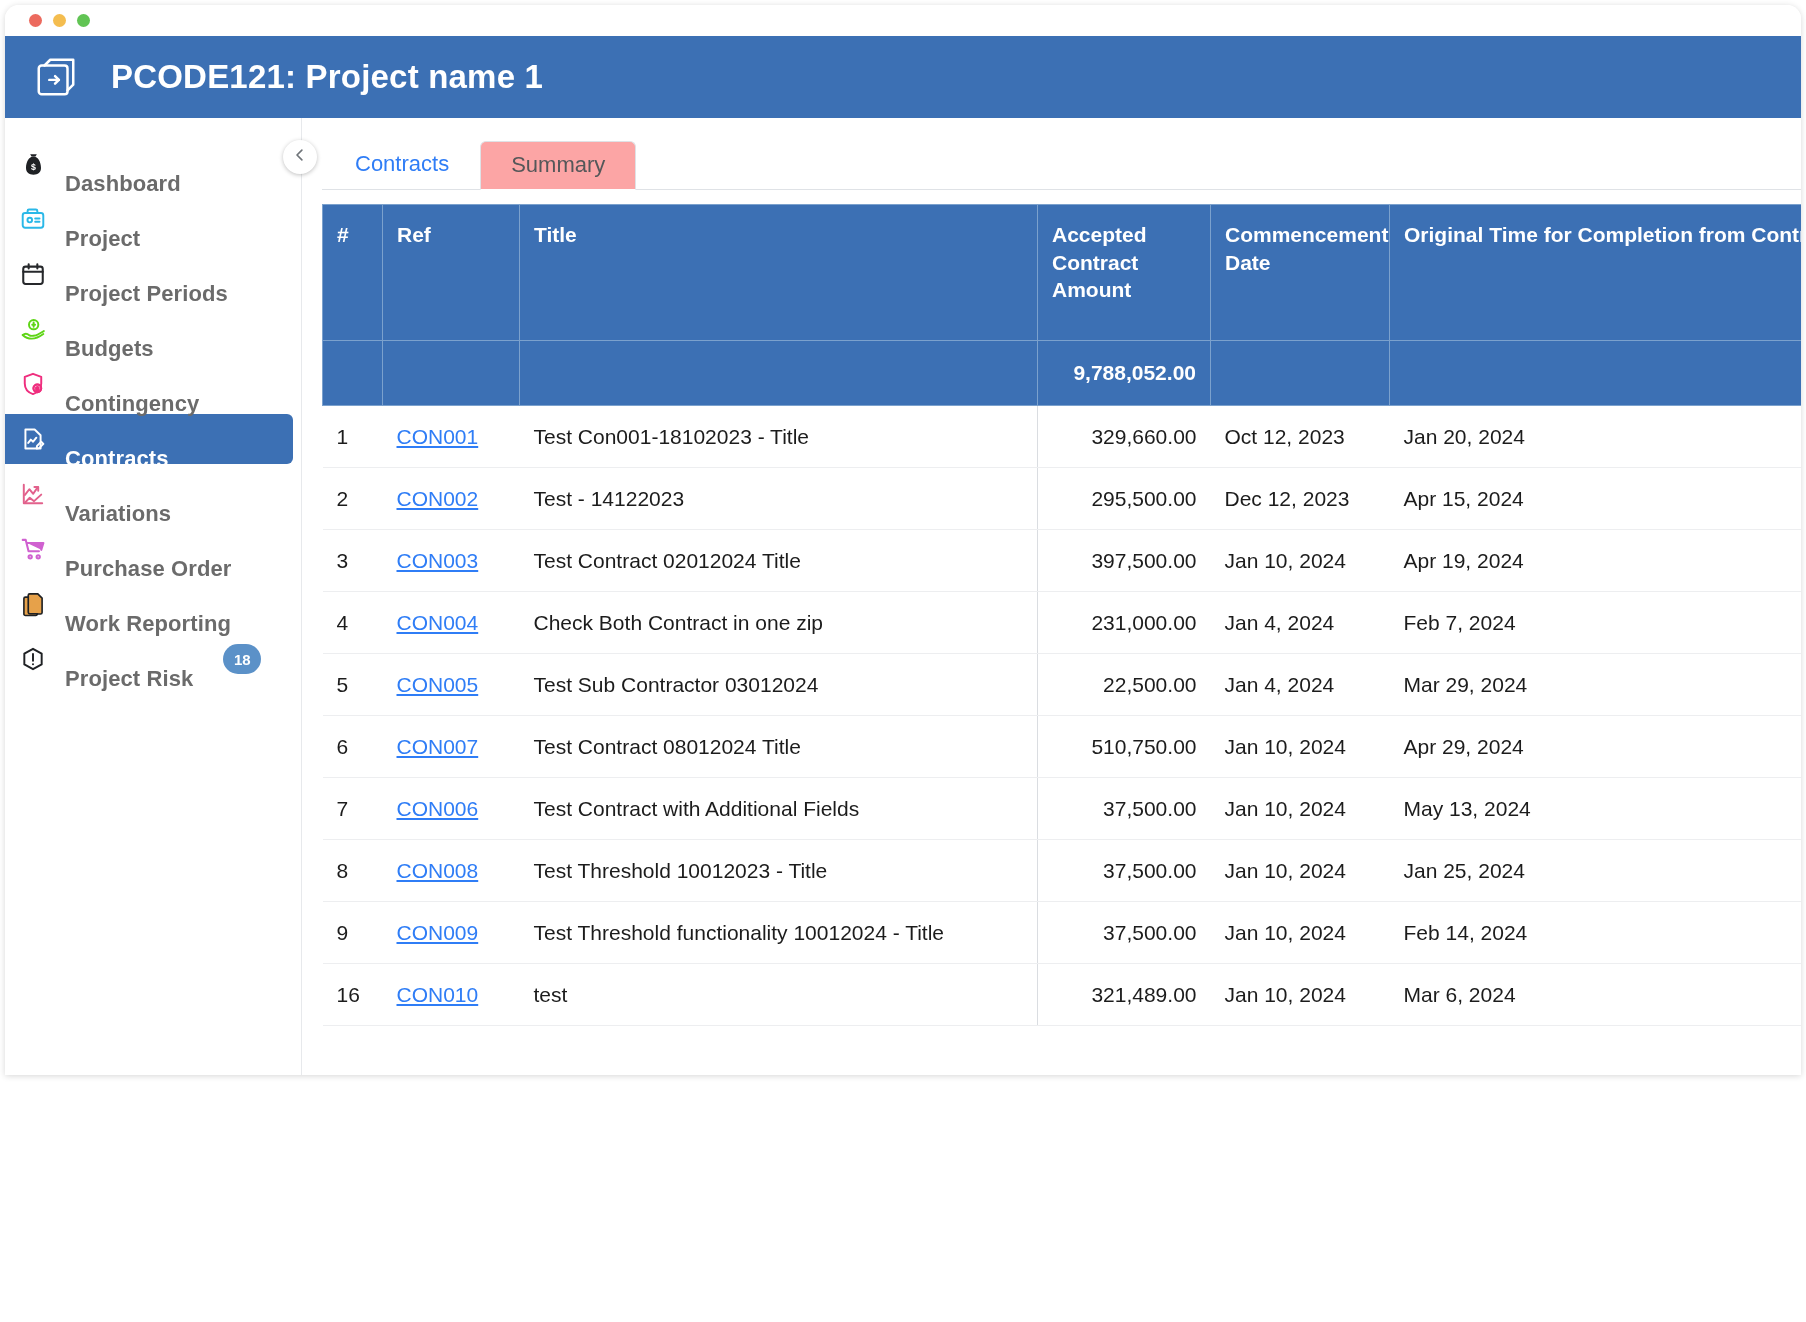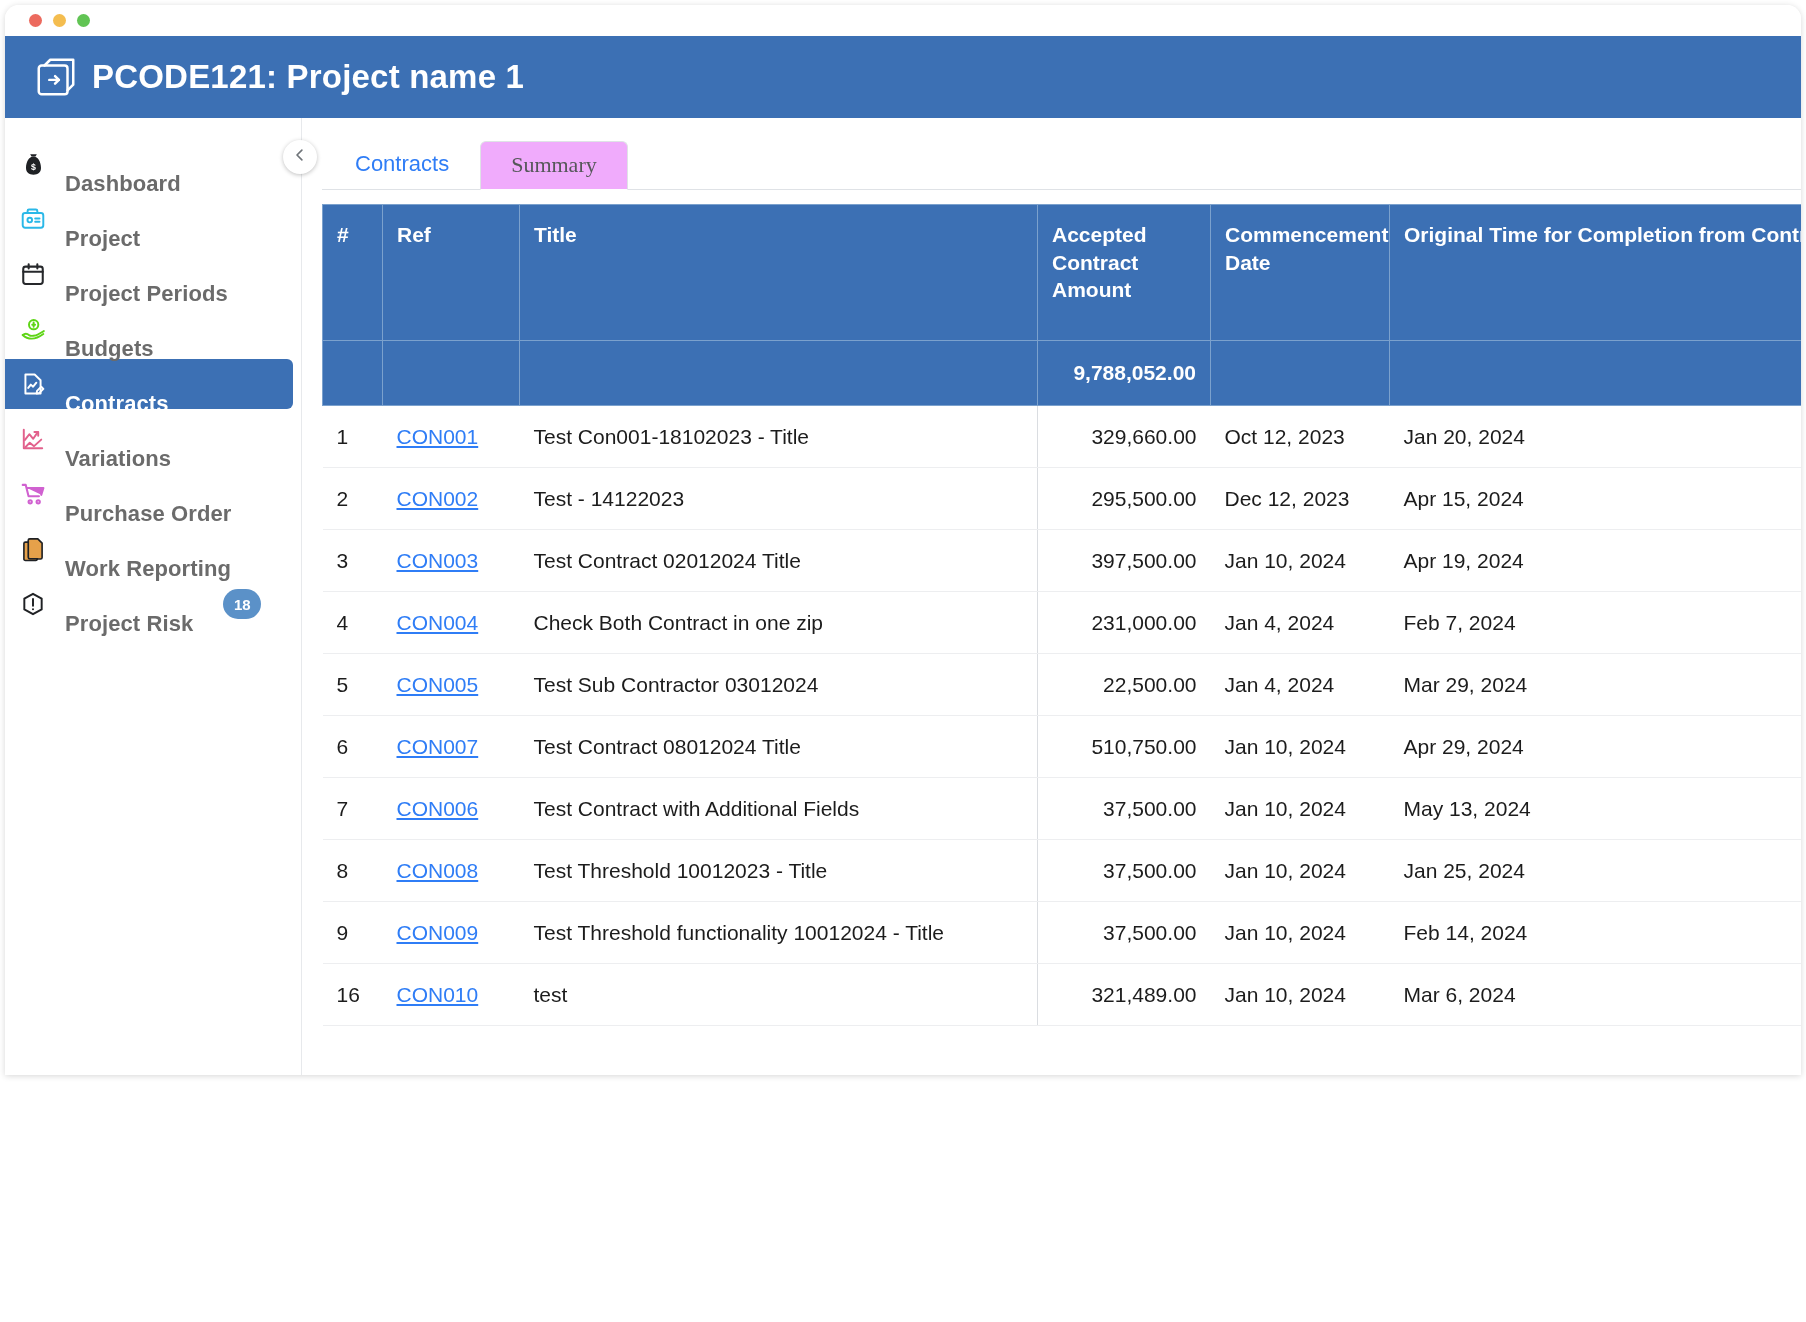--- a/index.html
+++ b/index.html
@@ -35,21 +35,21 @@
   .dot.yellow { background: #f4bd4f; }
   .dot.green { background: #61c454; }
 
   
   .app-header {
     height: 82px;
     background: #3c70b4;
     display: flex;
     align-items: center;
     padding-left: 28px;
-    gap: 13px;
+    gap: 32px;
   }
   .app-logo { width: 46px; height: 46px; flex: 0 0 auto; }
   .app-title {
     color: #ffffff;
     font-size: 33px;
     font-weight: 600;
     letter-spacing: 0.2px;
     white-space: nowrap;
   }
 
@@ -146,25 +146,24 @@
     padding: 11px 30px 12px 30px;
     cursor: pointer;
     border: 1px solid transparent;
     border-radius: 6px 6px 0 0;
     position: relative;
     line-height: 1.1;
   }
   .tab.link { color: #2f7df6; }
   .tab.active {
     color: #555759;
-    background: #f0abfc;
+    background: #fca5a5;
     border-color: #dfe2e6;
     border-bottom-color: #ffffff;
     margin-bottom: -1px;
-    font-family: Liberation Serif, serif;
   }
 
   
   .table-wrap {
     margin-top: 14px;
     overflow: hidden;
   }
   table.grid {
     border-collapse: collapse;
     table-layout: fixed;
@@ -285,20 +284,31 @@
           <svg viewBox="0 0 24 24" width="26" height="26" fill="none" stroke="#5ed516" stroke-width="1.8" stroke-linecap="round" stroke-linejoin="round">
             <circle cx="12.6" cy="8" r="4.3"></circle>
             <path d="M12.6 6v4M11.3 8h2.6"></path>
             <path d="M2.5 17.5c2-1.6 4.4-1.2 6 .2 1.3 1.1 6.2.6 8-.6 1.6-1 4-2.4 5.5-3.2"></path>
             <path d="M2.5 17.5c2.4 2.4 5 3.4 8.4 3.4 3.5 0 7-1.7 10.6-4.3"></path>
           </svg>
         </span>
         <span class="nav-label">Budgets</span>
       </div>
 
+      <div class="nav-item">
+        <span class="nav-icon">
+          <svg viewBox="0 0 24 24" width="26" height="26" fill="none" stroke="#ef2e7e" stroke-width="1.8" stroke-linecap="round" stroke-linejoin="round">
+            <path d="M12 2.6 4.4 5.5v6c0 4.6 3.1 8.3 7.6 9.8 4.5-1.5 7.6-5.2 7.6-9.8v-6z"></path>
+            <circle cx="16" cy="16" r="3.6" fill="#ffffff"></circle>
+            <circle cx="16" cy="16" r="3.6"></circle>
+            <text x="16" y="18.6" font-size="5.4" font-weight="bold" fill="#ef2e7e" text-anchor="middle" font-family="Liberation Sans, sans-serif">$</text>
+          </svg>
+        </span>
+        <span class="nav-label">Contingency</span>
+      </div>
 
 
       <div class="nav-item active">
         <span class="nav-icon">
           <svg viewBox="0 0 24 24" width="26" height="26" fill="none" stroke="#ffffff" stroke-width="1.8" stroke-linecap="round" stroke-linejoin="round">
             <path d="M5 3.2h8.5L19 8.6V20.8H5z"></path>
             <path d="M7.6 15.6 10 12.6l2.1 1.9 3-3.7"></path>
             <path d="M19.6 14.5 21.6 16.5 17.7 20.4 15.4 20.7 15.7 18.4z" fill="none"></path>
           </svg>
         </span>

